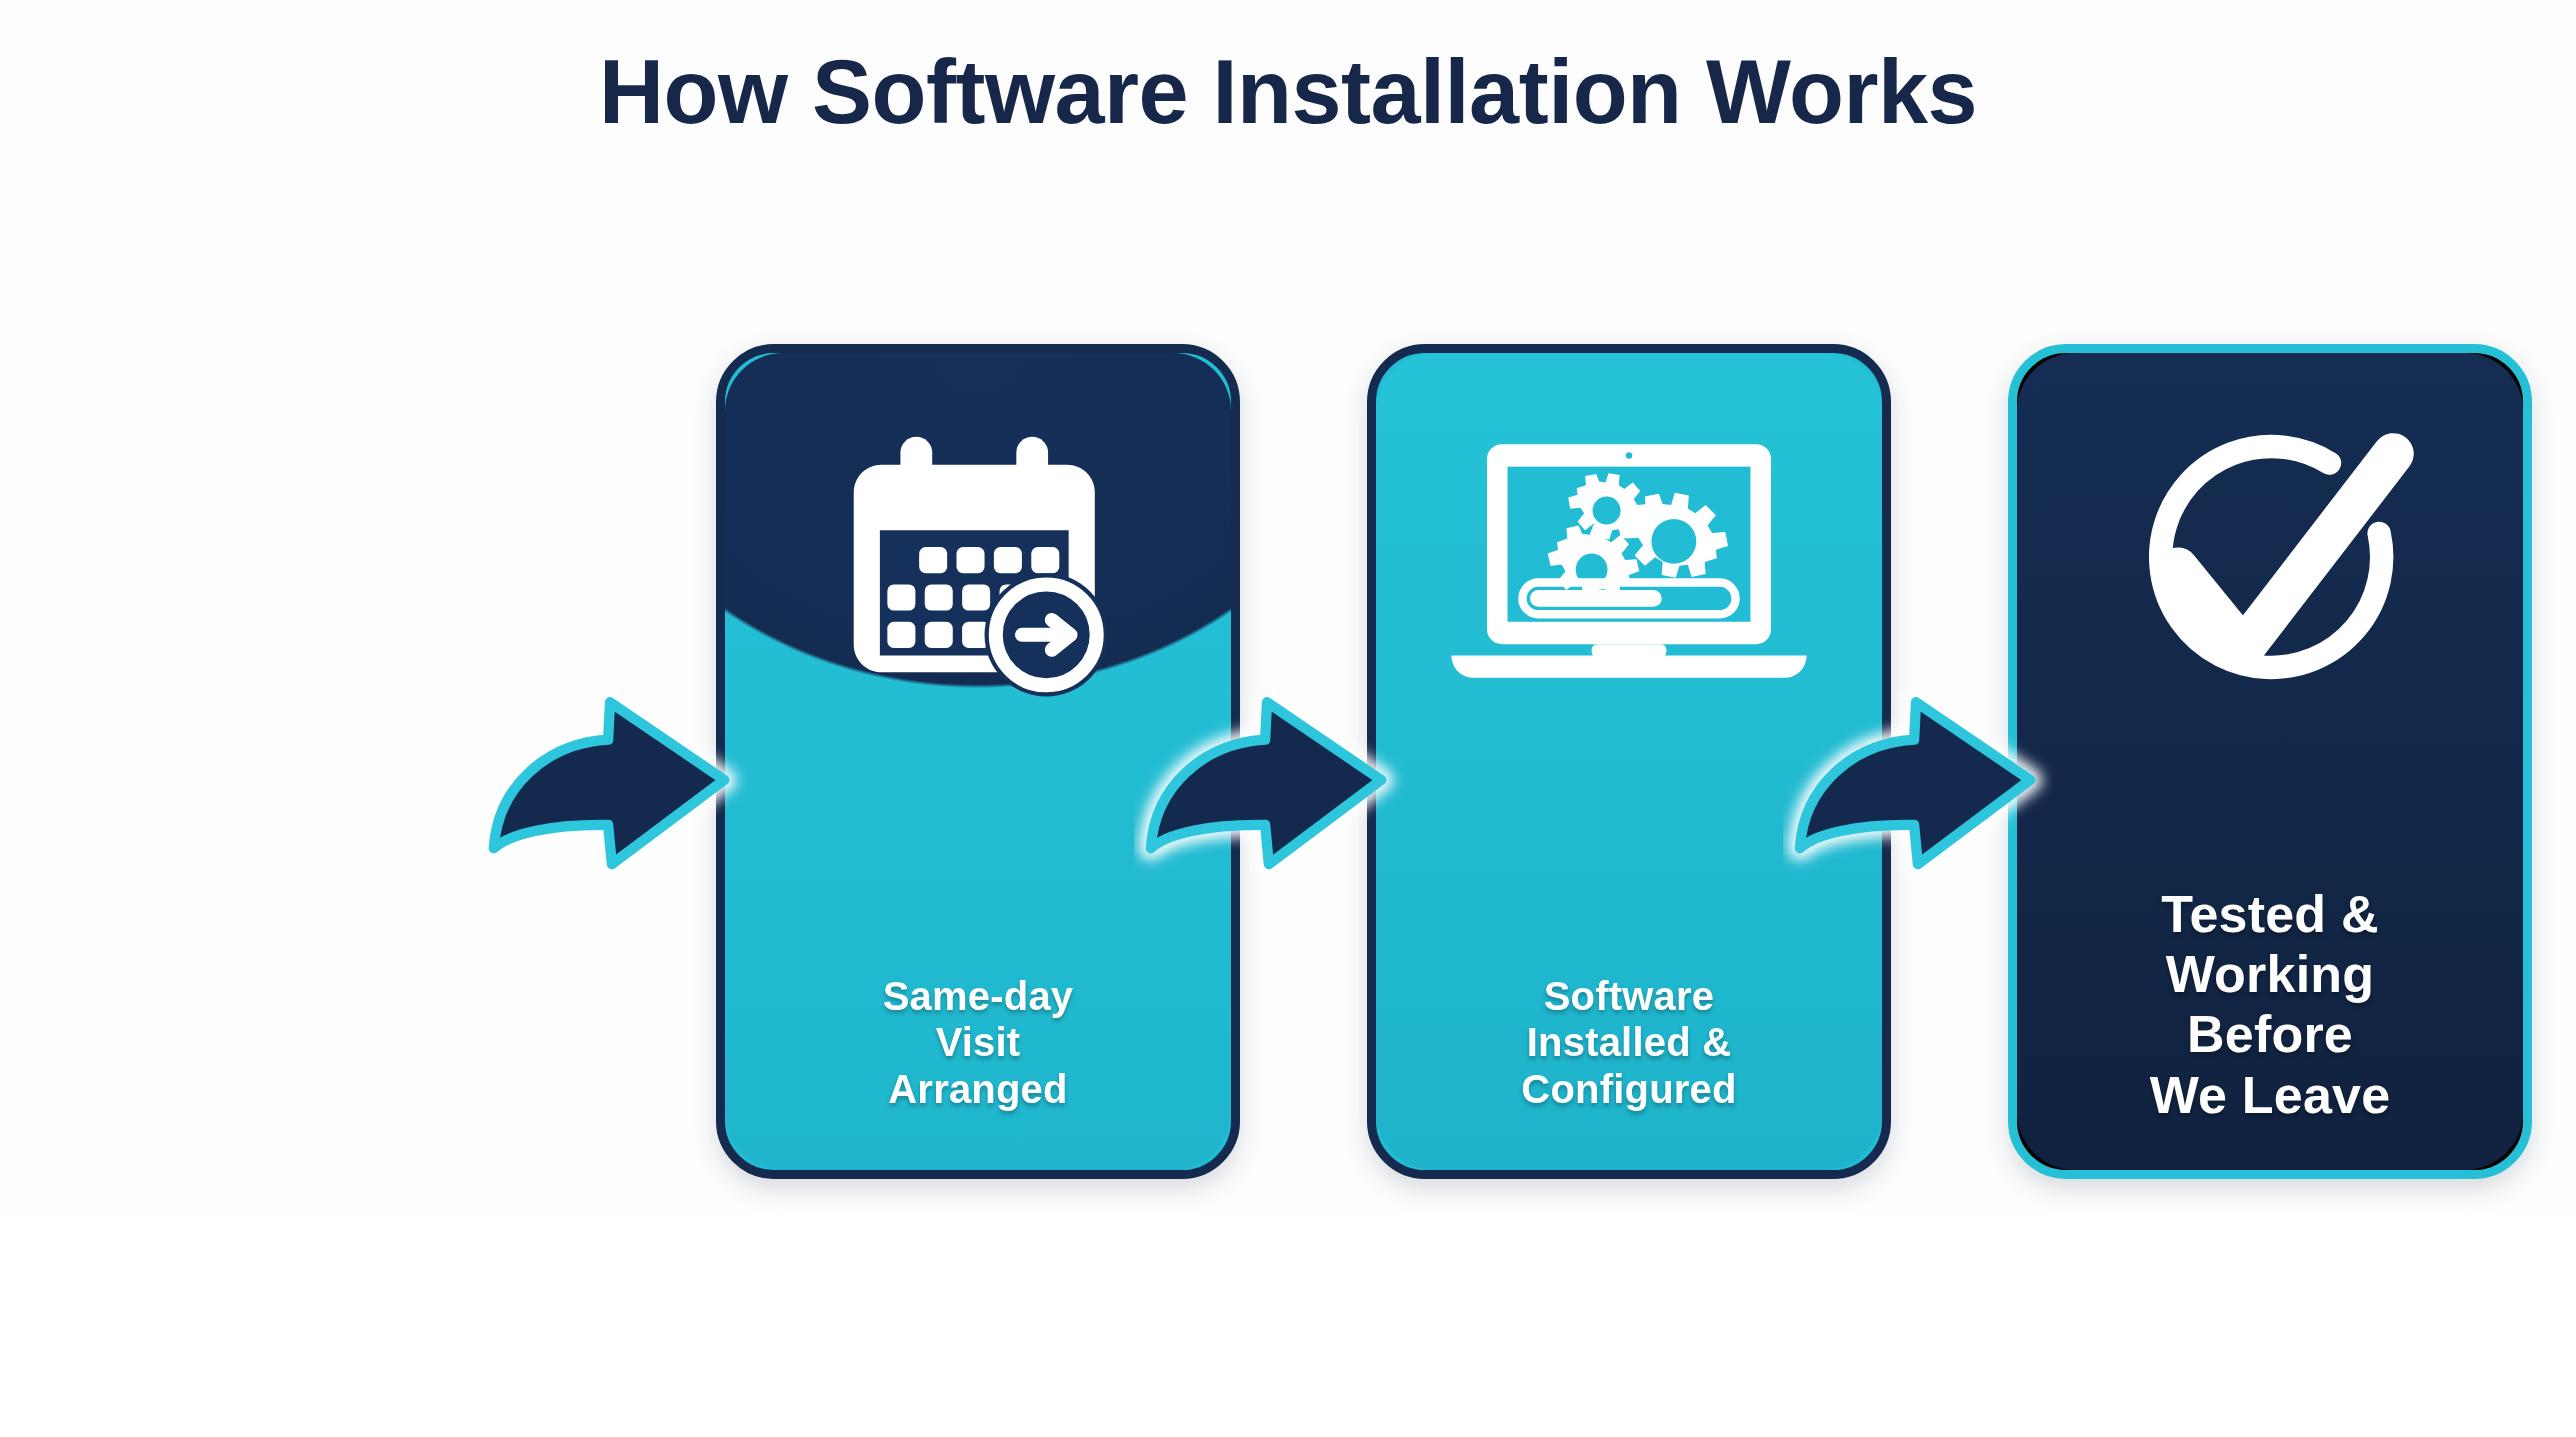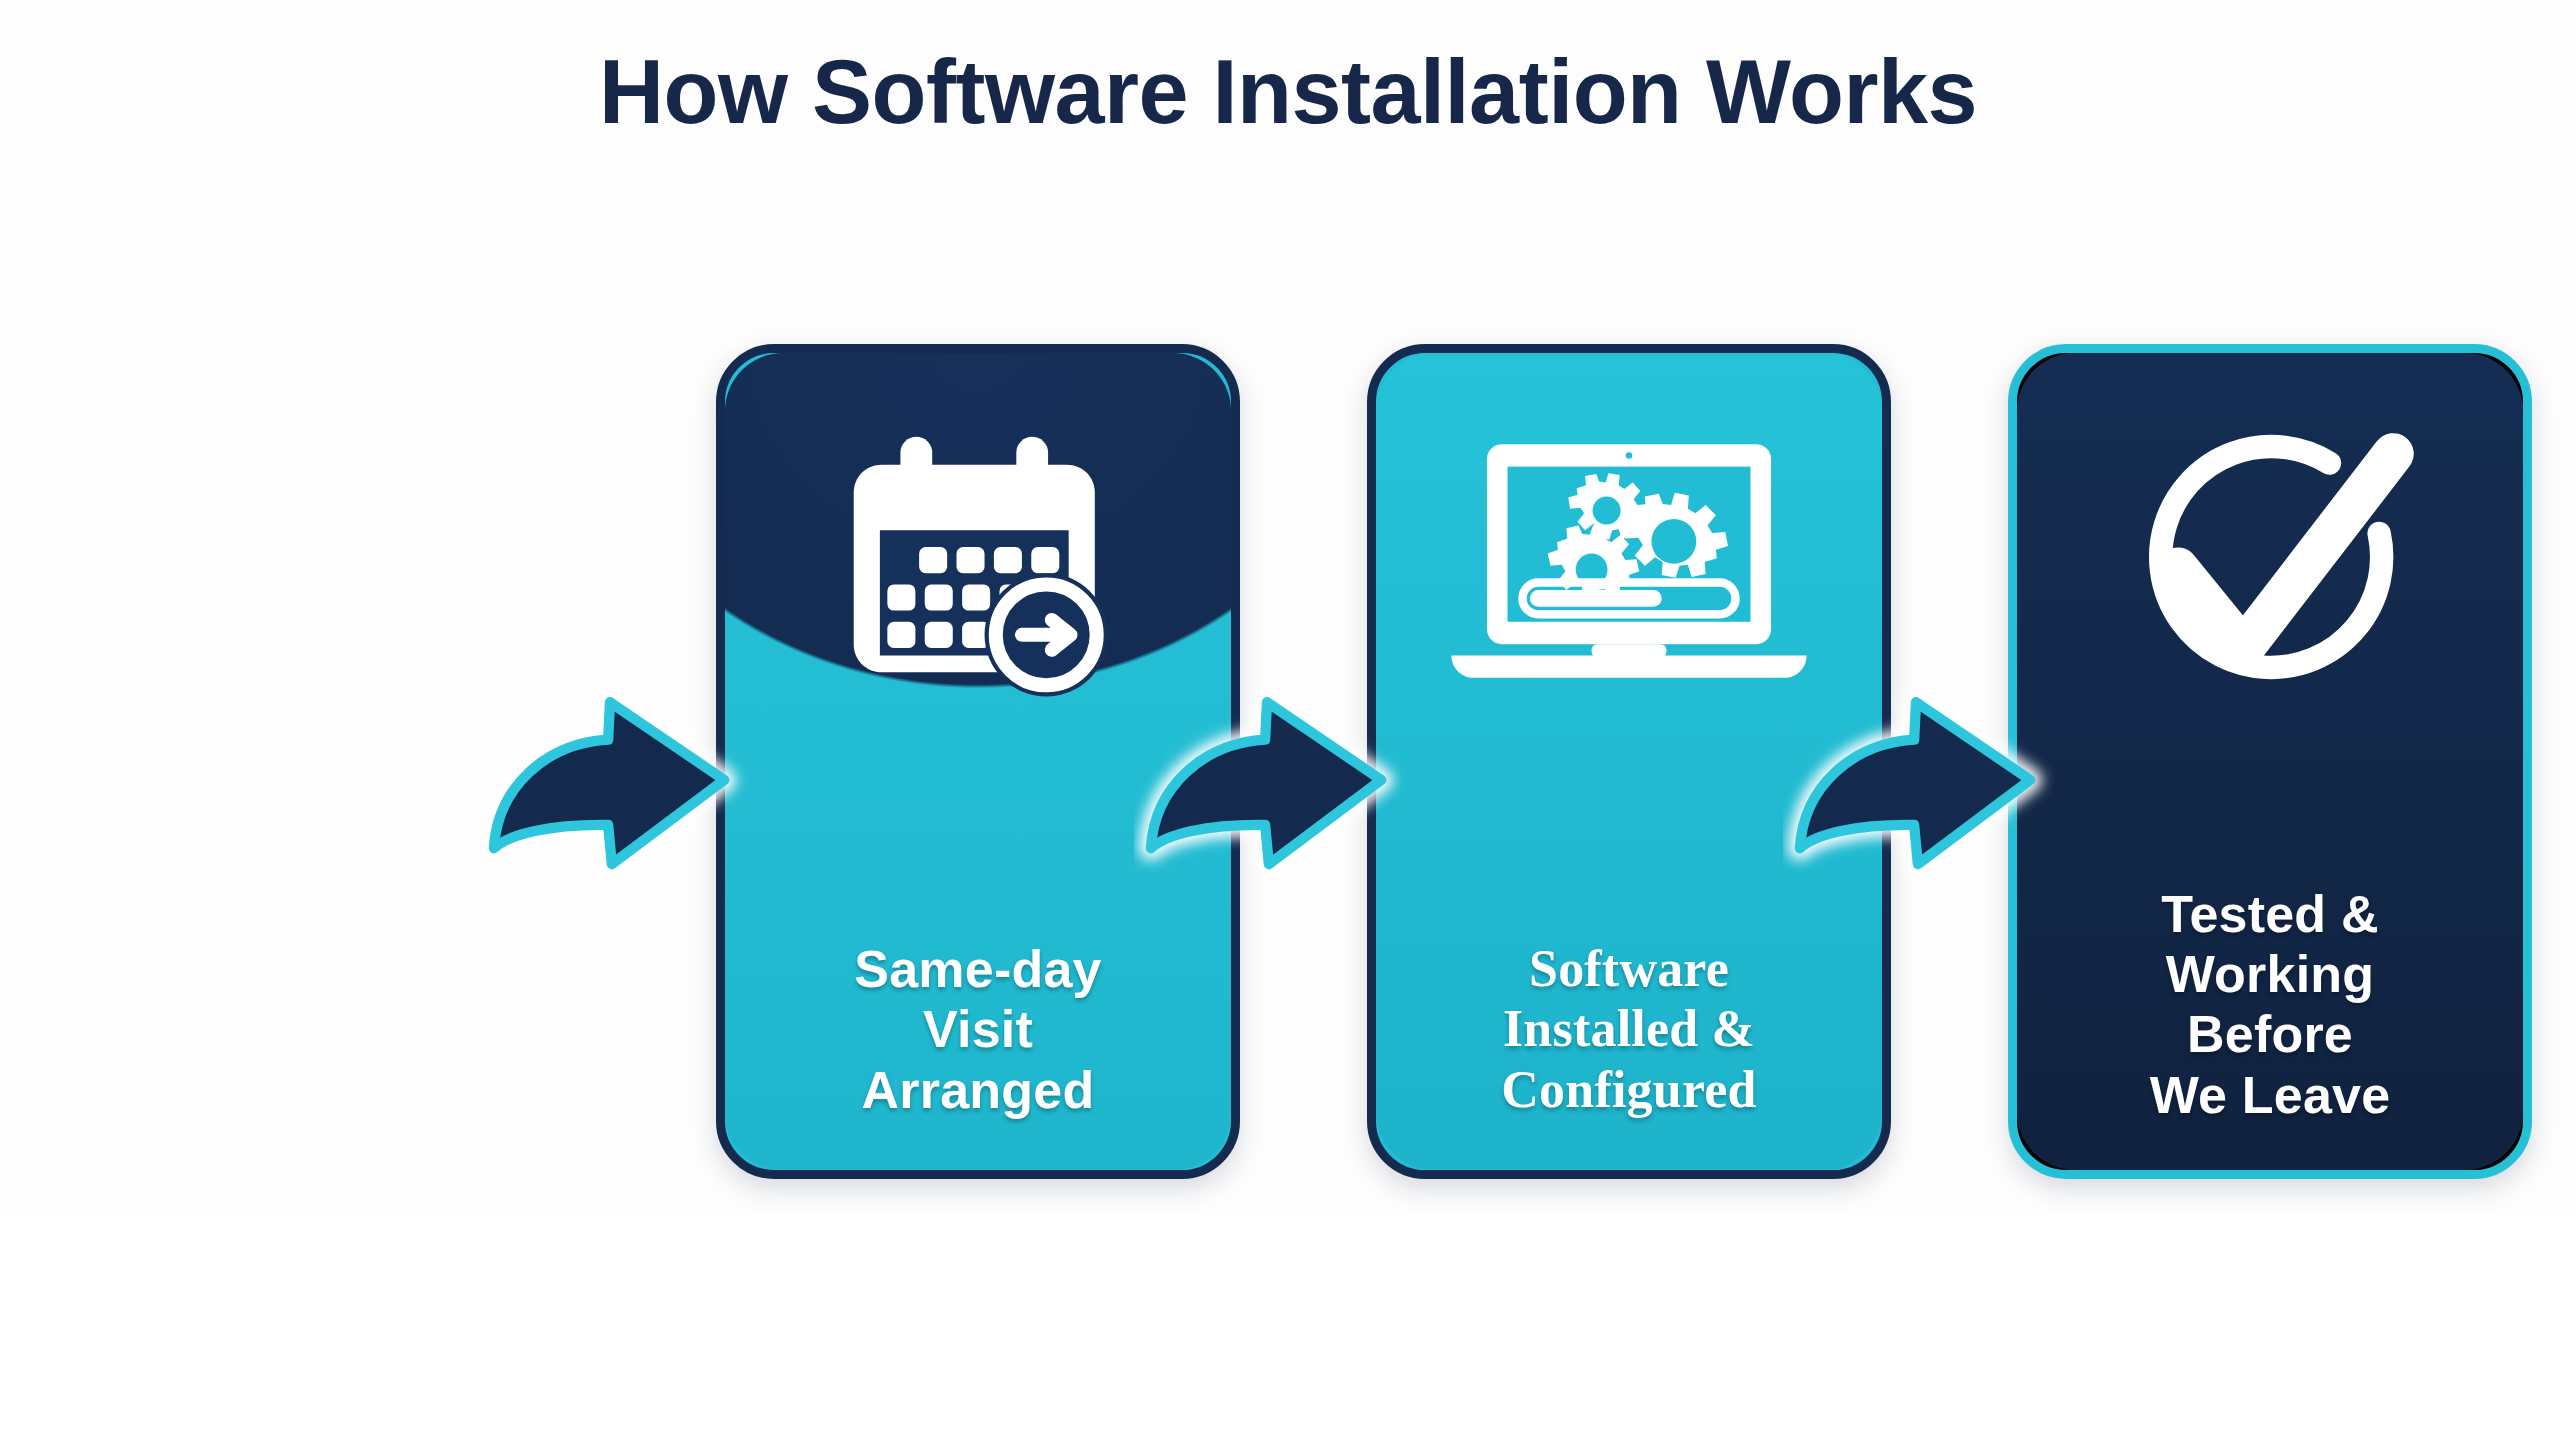--- a/index.html
+++ b/index.html
@@ -62,21 +62,21 @@
     border-radius: 58px;
     overflow: hidden;
   }
 
   
   .brd-cyan  { border: 9.4px solid #26c0d6; background: #000000; }
   .brd-navy  { border: 9.4px solid #142a4e; background: #22bdd4; }
 
   
   .fill-navy { background: linear-gradient(180deg, #152d53 0%, #10223f 100%); }
-  .fill-cyan { background: linear-gradient(180deg, #25c2d8 0%, #1db3cb 100%); font-family: Liberation Serif, serif; }
+  .fill-cyan { background: linear-gradient(180deg, #25c2d8 0%, #1db3cb 100%); }
   .fill-split {
     background:
       radial-gradient(150% 78% at 50% 0%, #16305a 0%, #142c52 52%, rgba(20,44,82,0) 52.6%),
       linear-gradient(180deg, #26c3d9 0%, #1fb6cd 100%);
   }
 
   .icon-wrap {
     position: absolute;
     top: 51px;
     left: 0;
@@ -84,24 +84,24 @@
     height: 328px;
     display: flex;
     align-items: center;
     justify-content: center;
   }
 
   .card-label {
     position: absolute;
     left: 0;
     width: 100%;
-    bottom: 50px;
+    bottom: 58px;
     text-align: center;
     color: #ffffff;
-    font-size: 52px;
+    font-size: 40px;
     font-weight: bold;
     line-height: 1.16;
     letter-spacing: 0.2px;
     text-shadow: 0 2.8px 4.7px rgba(0,0,0,0.28);
     padding: 0 22.5px;
     box-sizing: border-box;
     white-space: pre-line;
   }
   .card-label.four-line { font-size: 52px; bottom: 45px; }
 

